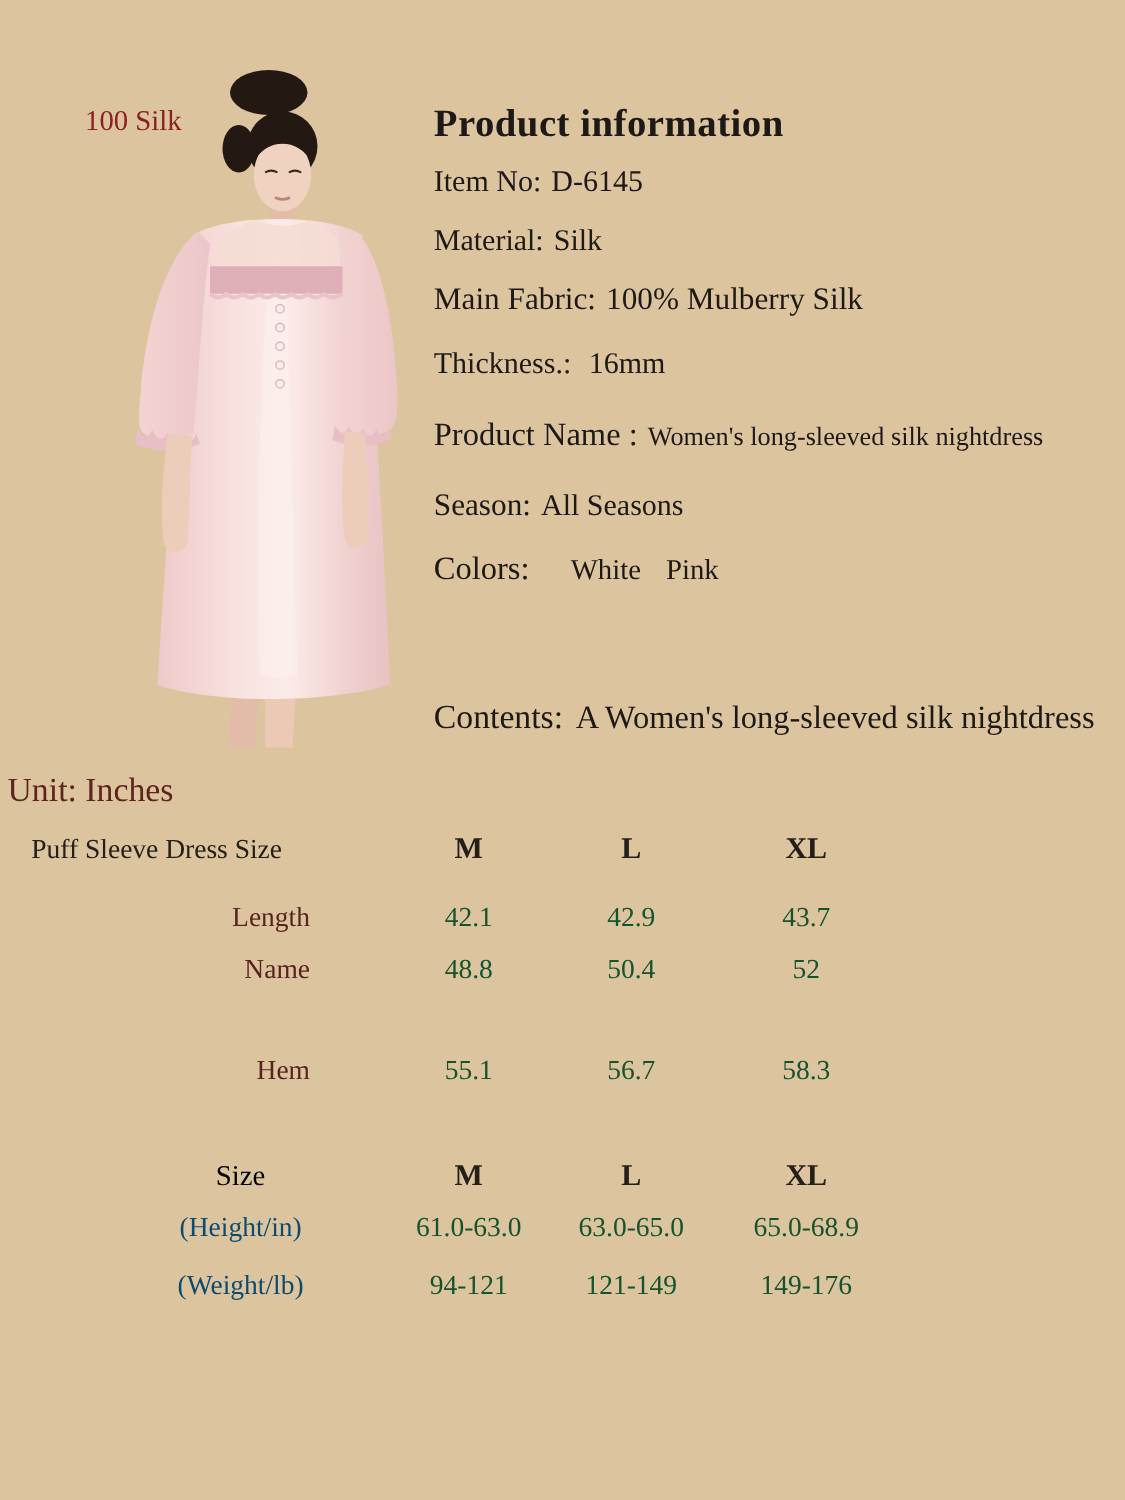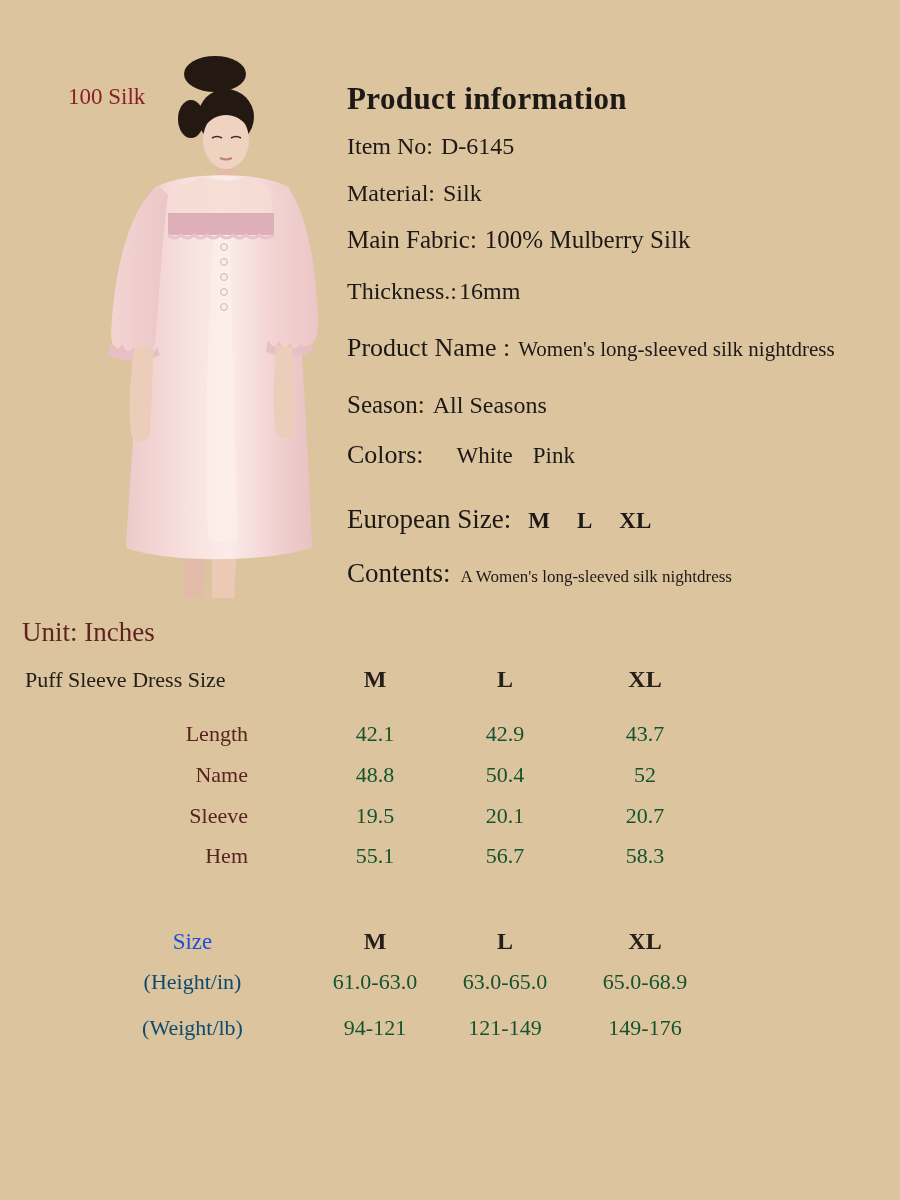--- a/index.html
+++ b/index.html
@@ -21,34 +21,34 @@
   .r-pname .val { font-size:21px; margin-left:8px; }
   .r-season { font-size:25px; }
   .r-season .val { font-size:24px; margin-left:8px; }
   .r-colors .lbl { font-size:26px; }
   .cval { font-size:23px; margin-left:33px; }
   .cval + .cval { margin-left:20px; }
   .r-euro .lbl { font-size:27px; }
   .esz { font-size:23px; font-weight:bold; margin-left:17px; }
   .esz + .esz { margin-left:27px; }
   .r-contents .lbl { font-size:27px; }
-  .r-contents .val { font-size:17px; margin-left:10px;margin-top:48px; }
+  .r-contents .val { font-size:26px; margin-left:10px;margin-top:48px; }
   .val { margin-left:8px; }
   
-  .unit-label { position:absolute; left:22px; top:617px; font-size:27px; color:#5f2420; }
+  .unit-label { position:absolute; left:6px; top:617px; font-size:27px; color:#5f2420; }
   .trow {
     position:absolute; left:20px; width:700px;
     display:grid; grid-template-columns:290px 130px 130px 150px;
     align-items:baseline;
   }
   .tcell { text-align:center; font-size:22px; color:#14532d; }
   .thcol  { font-weight:bold; font-size:24px; color:#242019; }
   .corner1 { text-align:left; padding-left:5px; font-size:22px; color:#242019; }
   .tlabel1 { text-align:right; padding-right:62px; color:#57241f; }
-  .corner2 { text-align:center; padding-left:55px; font-size:23px; color:#1d4ed8; }
+  .corner2 { text-align:center; padding-left:55px; font-size:23px; color:#000000; }
   .tlabel2 { text-align:center; padding-left:55px; color:#0c4a6e; }
 </style>
 </head>
 <body>
 
 <div class="page">
 
   <div class="badge">100 Silk</div>
 
   <div class="photo">
@@ -113,33 +113,30 @@
   <div class="irow" style="top:133px">
     <span class="lbl">Item No:</span><span class="val">D-6145</span>
   </div>
   <div class="irow" style="top:180px">
     <span class="lbl">Material:</span><span class="val">Silk</span>
   </div>
   <div class="irow r-fabric" style="top:226px">
     <span class="lbl">Main Fabric:</span><span class="val">100% Mulberry Silk</span>
   </div>
   <div class="irow" style="top:278px">
-    <span class="lbl">Thickness.:</span><span class="val" style="margin-left:2px">16mm</span>
+    <span class="lbl">Thickness.:</span><span class="val" style="margin-left:14px">16mm</span>
   </div>
   <div class="irow r-pname" style="top:333px">
     <span class="lbl">Product Name :</span><span class="val">Women's long-sleeved silk nightdress</span>
   </div>
   <div class="irow r-season" style="top:391px">
     <span class="lbl">Season:</span><span class="val">All Seasons</span>
   </div>
   <div class="irow r-colors" style="top:440px">
     <span class="lbl">Colors:</span><span class="cval">White</span><span class="cval">Pink</span>
-  </div>
-  <div class="irow r-euro" style="top:504px">
-    <span class="lbl">European Size:</span><span class="esz">M</span><span class="esz">L</span><span class="esz">XL</span>
   </div>
   <div class="irow r-contents" style="top:558px">
     <span class="lbl">Contents:</span><span class="val">A Women's long-sleeved silk nightdress</span>
   </div>
 
   <div class="unit-label">Unit: Inches</div>
 
   <div class="trow" style="top:666px">
     <div class="tcell corner1">Puff Sleeve Dress Size</div>
     <div class="tcell thcol">M</div>
@@ -150,26 +147,20 @@
     <div class="tcell tlabel1">Length</div>
     <div class="tcell">42.1</div>
     <div class="tcell">42.9</div>
     <div class="tcell">43.7</div>
   </div>
   <div class="trow" style="top:762px">
     <div class="tcell tlabel1">Name</div>
     <div class="tcell">48.8</div>
     <div class="tcell">50.4</div>
     <div class="tcell">52</div>
-  </div>
-  <div class="trow" style="top:803px">
-    <div class="tcell tlabel1">Sleeve</div>
-    <div class="tcell">19.5</div>
-    <div class="tcell">20.1</div>
-    <div class="tcell">20.7</div>
   </div>
   <div class="trow" style="top:843px">
     <div class="tcell tlabel1">Hem</div>
     <div class="tcell">55.1</div>
     <div class="tcell">56.7</div>
     <div class="tcell">58.3</div>
   </div>
 
   <div class="trow" style="top:928px">
     <div class="tcell corner2">Size</div>

